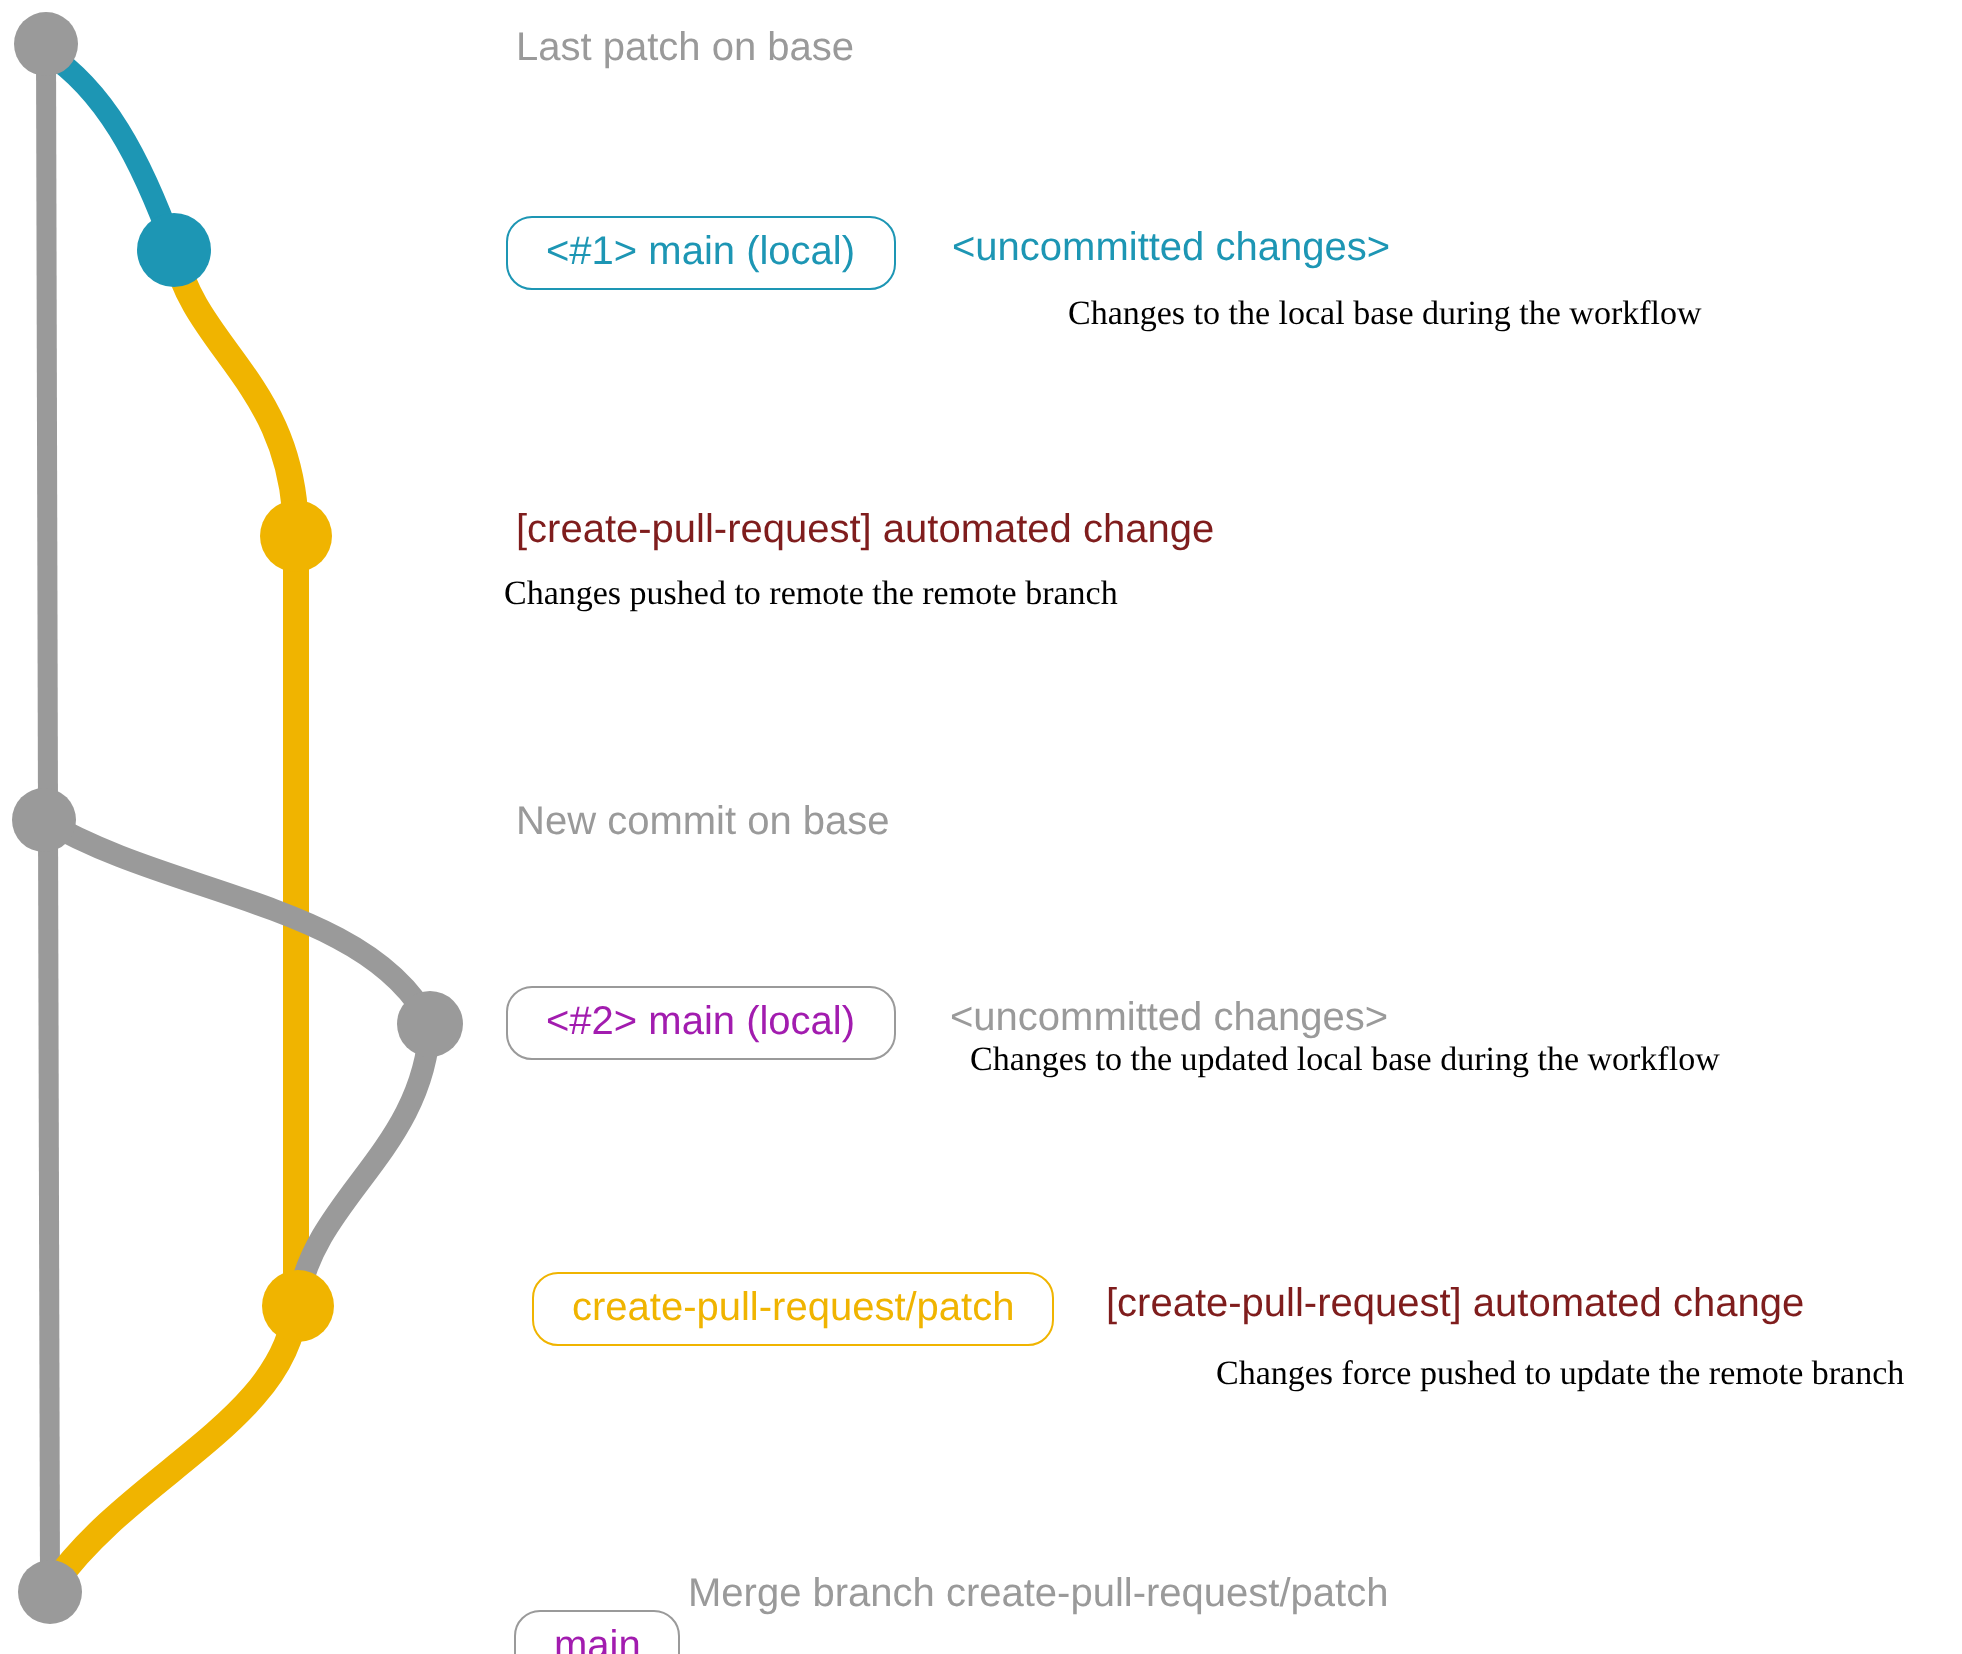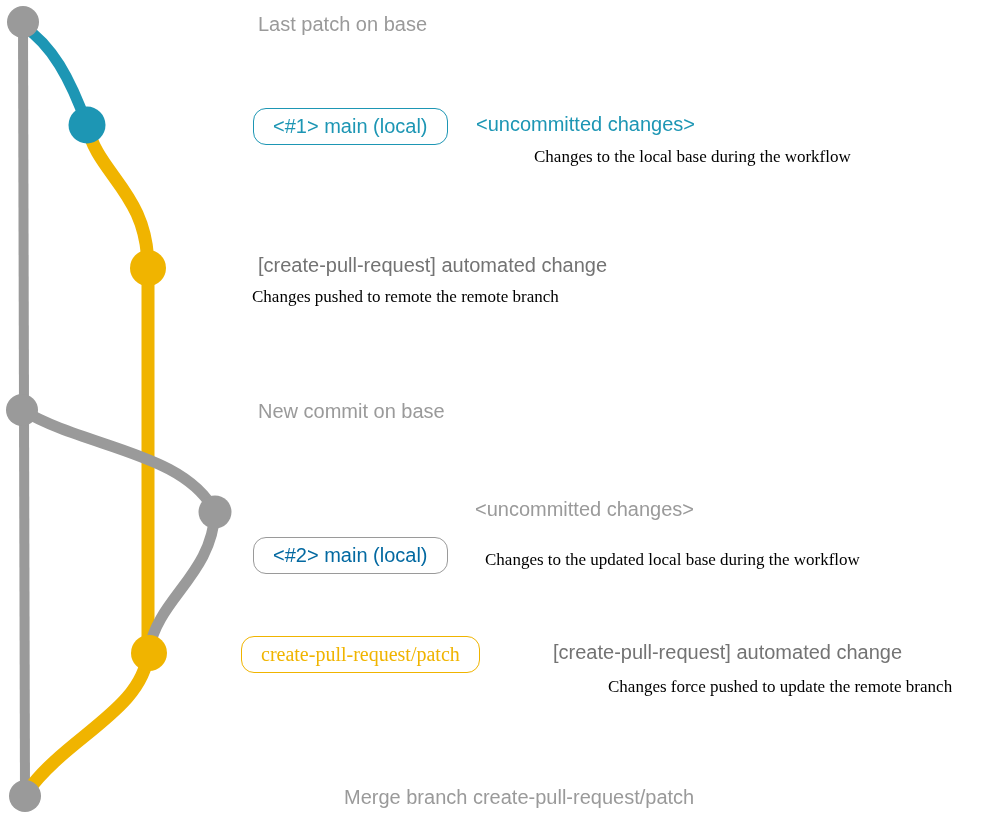--- a/index.html
+++ b/index.html
@@ -7,22 +7,22 @@
        font-family:"Liberation Sans",sans-serif;}
   #graph-svg{position:absolute;left:0;top:0;}
   .label{position:absolute;font-size:20px;white-space:nowrap;line-height:23px;}
   .serif-note{position:absolute;font-family:"Liberation Serif",serif;font-size:17px;
               color:#000000;white-space:nowrap;line-height:20px;}
   .badge{position:absolute;font-size:20px;line-height:23px;padding:6px 19px;
          border:1.5px solid;border-radius:13px;white-space:nowrap;
          box-sizing:border-box;background:#ffffff;}
   .c-gray{color:#9a9a9a;}
   .c-blue{color:#1d96b4;}
-  .c-yellow{color:#737373;}
-  .b-gray{border-color:#9a9a9a;color:#0369a1;margin-top:44px;}
+  .c-yellow{color:#7f1d1d;}
+  .b-gray{border-color:#9a9a9a;color:#a21caf;}
   .b-blue{border-color:#1d96b4;color:#1d96b4;}
   .b-yellow{border-color:#f0b400;color:#f0b400;}
 </style>
 </head>
 <body>
 
 <svg id="graph-svg" width="981" height="827" viewBox="0 0 981 827">
 
   <path d="M 23 22 L 25 796" fill="none" stroke-width="10" stroke="#9a9a9a"></path>
 
@@ -49,20 +49,20 @@
 <div class="label c-blue" style="left:476px;top:113px;">&lt;uncommitted changes&gt;</div>
 <div class="serif-note" style="left:486px;top:147px;margin-left:48px;">Changes to the local base during the workflow</div>
 
 <div class="label c-yellow" style="left:258px;top:254px;">[create-pull-request] automated change</div>
 <div class="serif-note" style="left:252px;top:287px;">Changes pushed to remote the remote branch</div>
 
 <div class="label c-gray" style="left:258px;top:400px;">New commit on base</div>
 
 <div class="badge b-gray" style="left:253px;top:493px;">&lt;#2&gt; main (local)</div>
 <div class="label c-gray" style="left:475px;top:498px;">&lt;uncommitted changes&gt;</div>
-<div class="serif-note" style="left:485px;top:550px;">Changes to the updated local base during the workflow</div>
+<div class="serif-note" style="left:485px;top:520px;">Changes to the updated local base during the workflow</div>
 
-<div class="badge b-yellow" style="left:241px;top:636px;font-family:Liberation Serif, serif;">create-pull-request/patch</div>
+<div class="badge b-yellow" style="left:266px;top:636px;">create-pull-request/patch</div>
 <div class="label c-yellow" style="left:553px;top:641px;">[create-pull-request] automated change</div>
 <div class="serif-note" style="left:563px;top:677px;margin-left:45px;">Changes force pushed to update the remote branch</div>
 
 <div class="badge b-gray" style="left:257px;top:805px;">main</div>
 <div class="label c-gray" style="left:344px;top:786px;">Merge branch create-pull-request/patch</div>
 
 </body></html>

